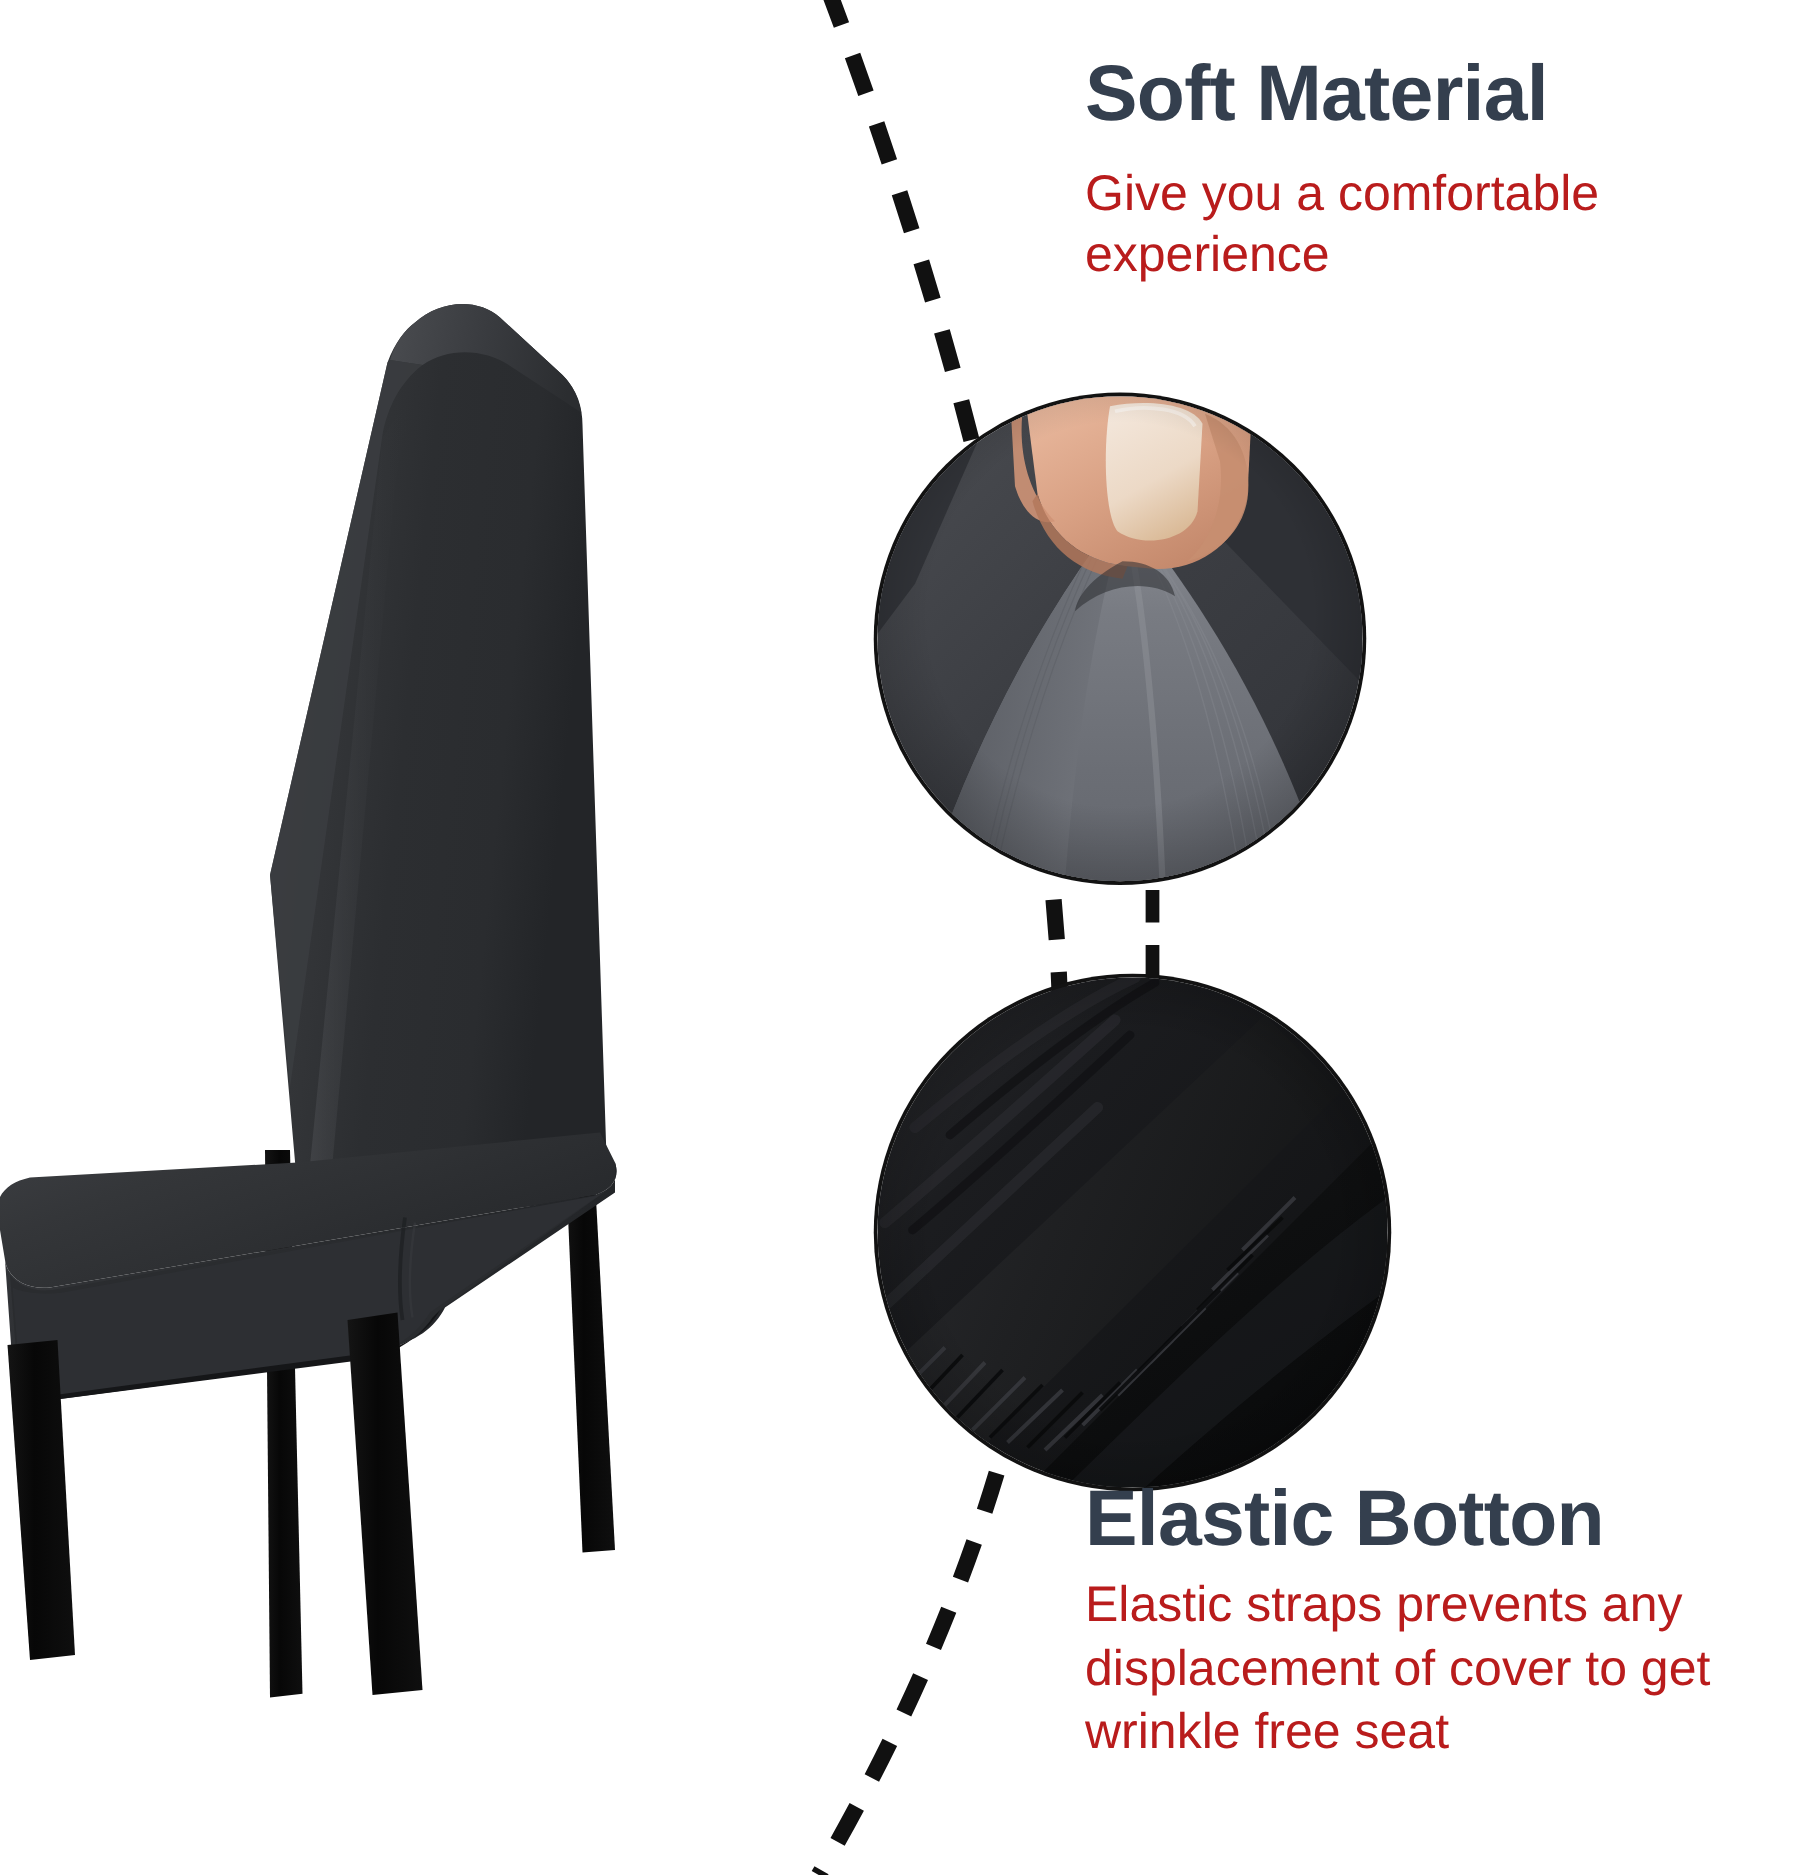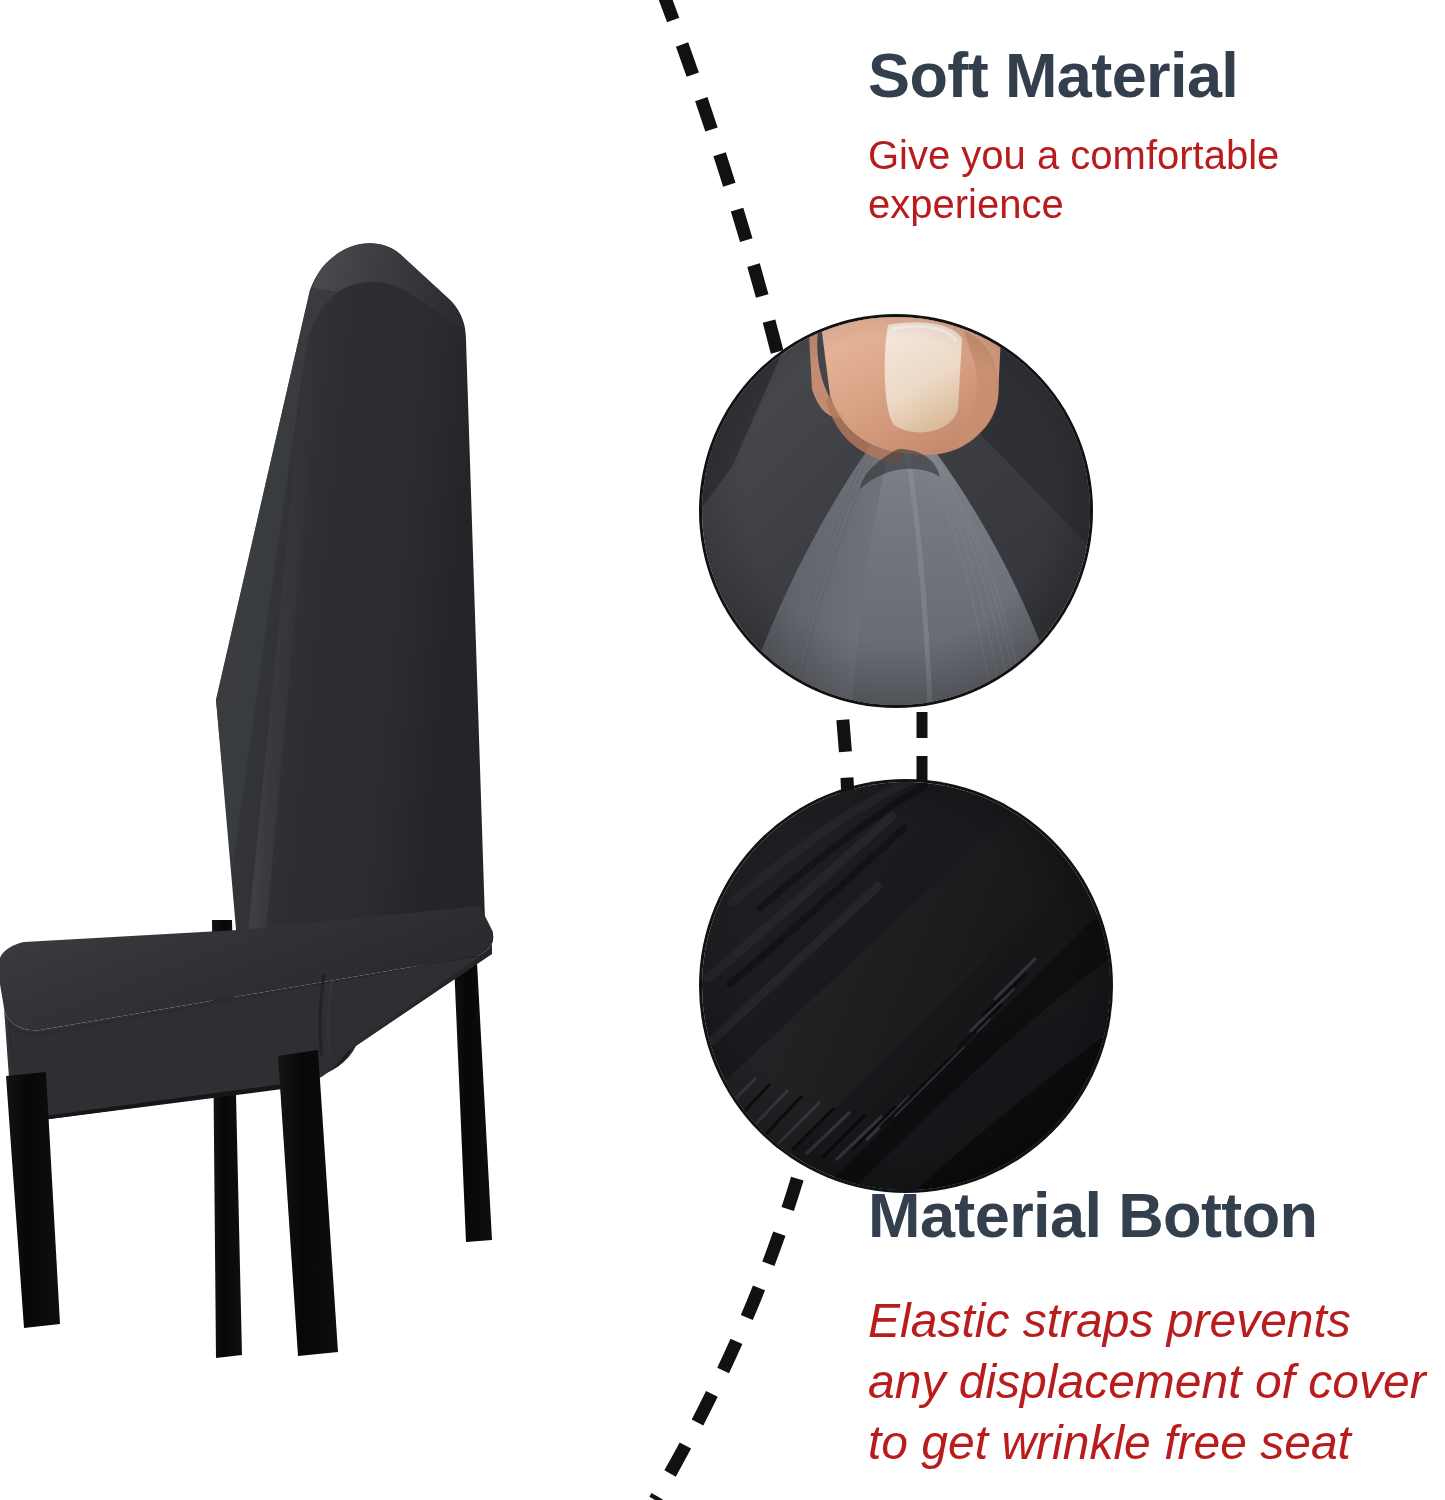--- a/index.html
+++ b/index.html
@@ -92,24 +92,23 @@
     white-space: nowrap;
   }
   .feature-desc {
     margin: 22px 0 0 0;
     font-size: 40px;
     font-weight: normal;
     line-height: 1.24;
     color: #b91c1c;
   }
   #block-elastic-bottom .feature-desc {
-    margin-top: 42px;
-    font-size: 48px;
+    margin-top: 10px;
+    font-size: 40px;
     line-height: 1.27;
-    font-style: italic;
   }
 </style>
 </head>
 <body>
 
 <div id="stage">
 
   <svg class="vector-layer below" viewBox="0 0 1445 1500">
     <path d="M 662 -10
              C 760 250, 830 520, 846 760
@@ -390,17 +389,17 @@
   <svg class="vector-layer above" viewBox="0 0 1445 1500">
     <path d="M 922 712 L 922 782" fill="none" stroke="#111111" stroke-width="11" stroke-linecap="butt" stroke-dasharray="26 18"></path>
   </svg>
 
   <div class="feature-block" id="block-soft-material">
     <h2 class="feature-title">Soft Material</h2>
     <p class="feature-desc">Give you a comfortable experience</p>
   </div>
 
   <div class="feature-block" id="block-elastic-bottom">
-    <h2 class="feature-title">Material Botton</h2>
+    <h2 class="feature-title">Elastic Botton</h2>
     <p class="feature-desc">Elastic straps prevents any displacement of cover to get wrinkle free seat</p>
   </div>
 
 </div>
 
 </body></html>

